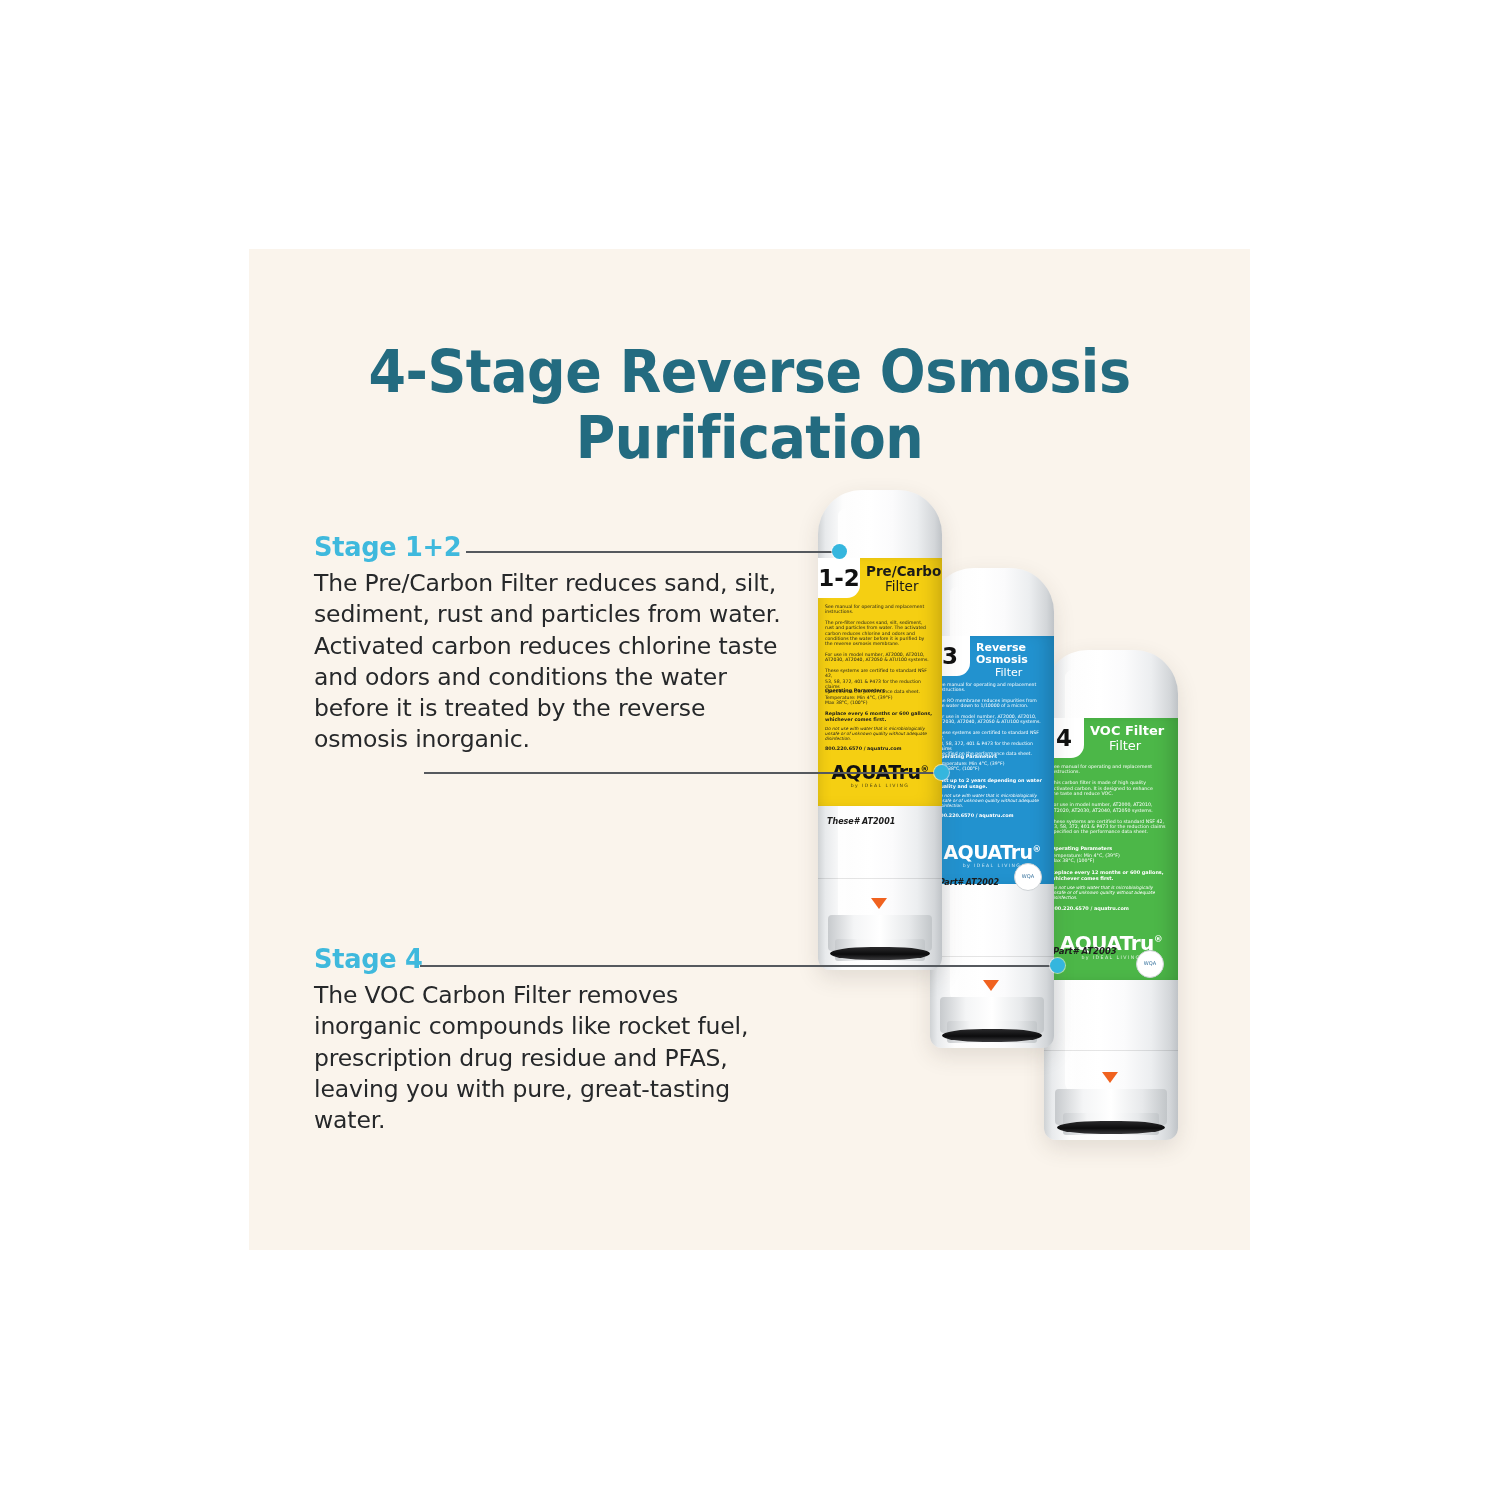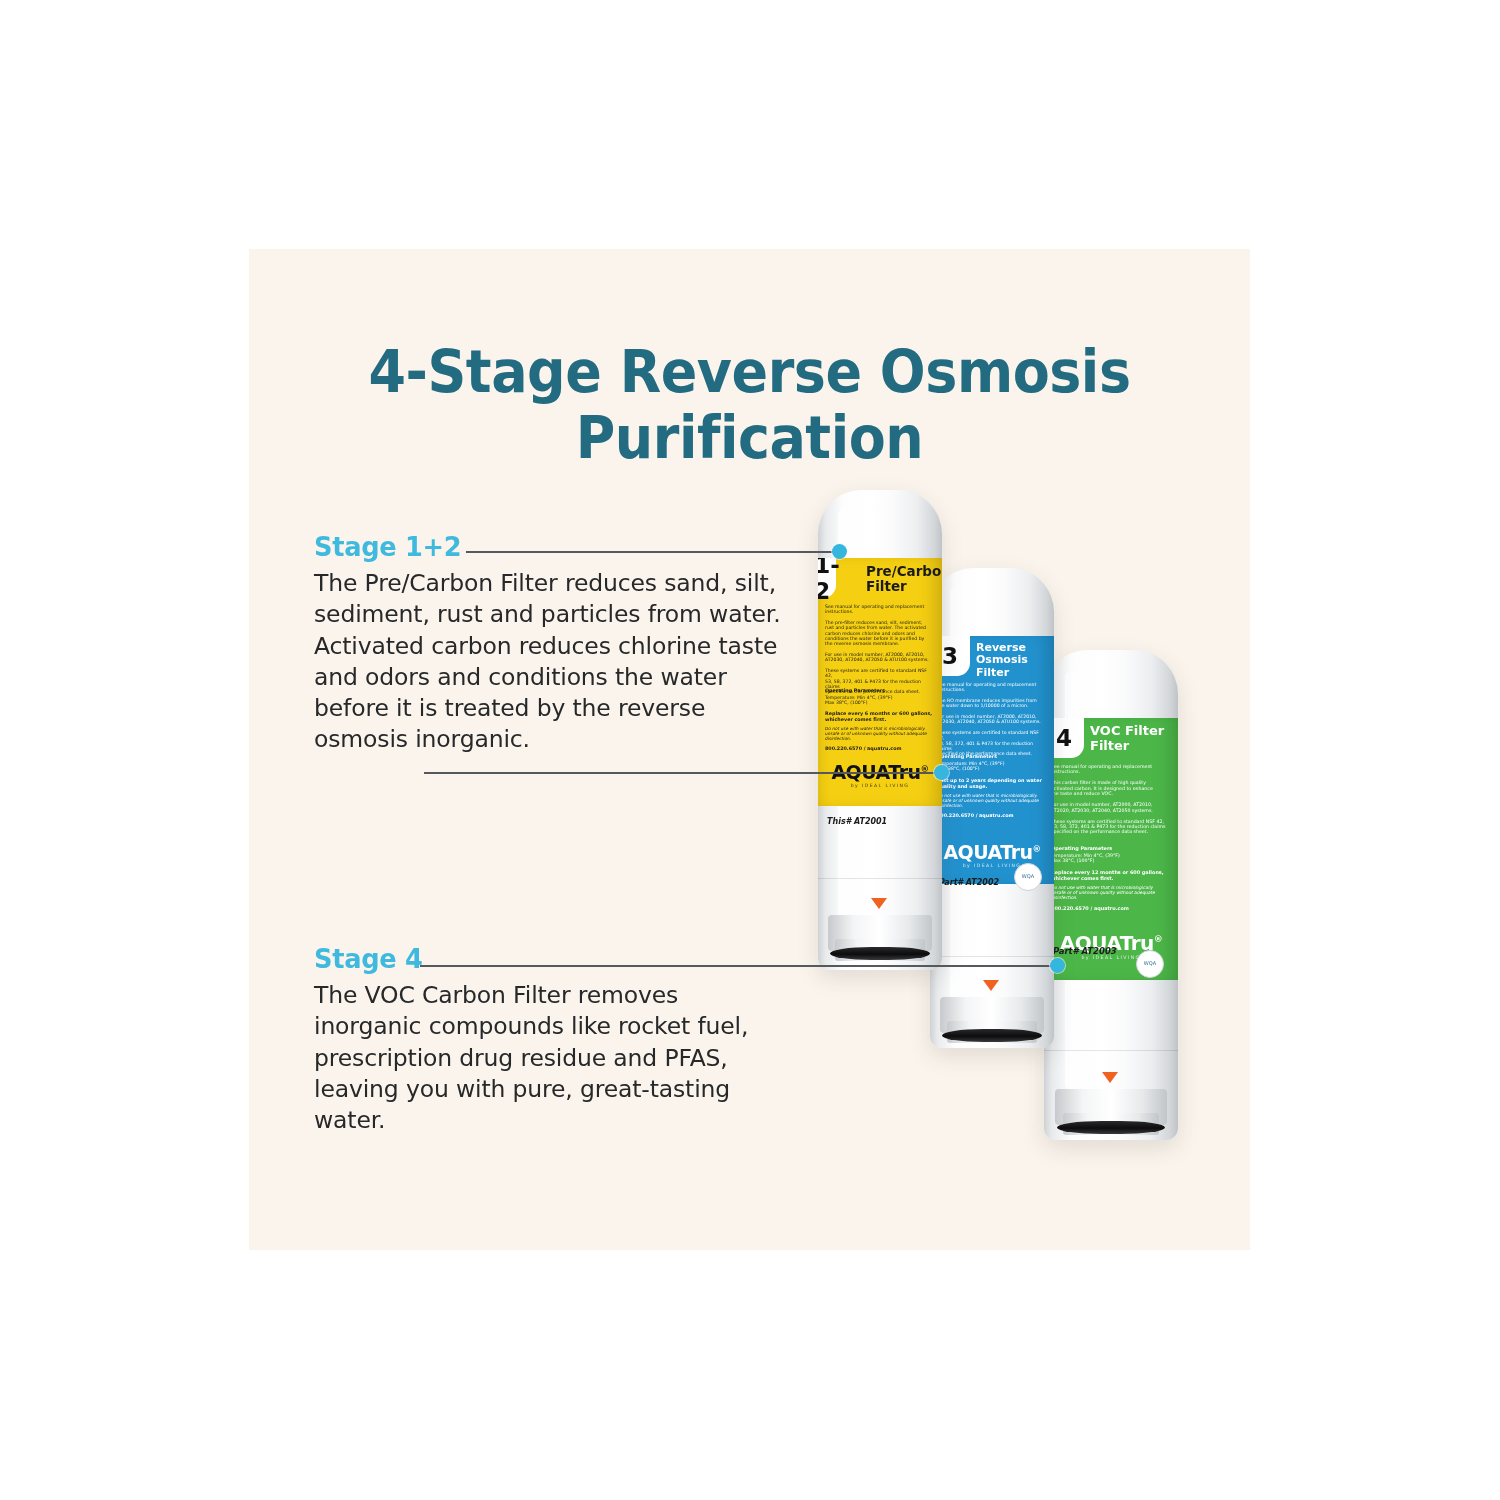--- a/index.html
+++ b/index.html
@@ -101,21 +101,21 @@
     font-family:"DejaVu Sans", sans-serif;
     font-weight:bold;color:#111;
     border-bottom-right-radius:13px;
   }
   .lab-title{
     position:absolute;
     font-family:"DejaVu Sans", sans-serif;
     font-weight:bold;color:#ffffff;
     line-height:1.12;
   }
-  .lab-title .sub{font-weight:bold;display:block;}
+  .lab-title .sub{font-weight:normal;display:block;margin-left:19px;}
   .label.yellow .lab-title{color:#1a1a1a;}
 
   .fine{
     position:absolute;left:0;width:100%;
     color:#1d1d1d;
     font-family:"DejaVu Sans", sans-serif;
     line-height:1.16;
     white-space:pre-line;
     padding:0 7px 0 7px;
     box-sizing:border-box;
@@ -173,21 +173,21 @@
   <div class="conn" id="conn3"></div>
   <div class="dot" id="dot3"></div>
   <div class="conn" id="conn4"></div>
   <div class="dot" id="dot4"></div>
 
   <div class="filter" id="f1" style="left:818px;top:490px;width:124px;height:480px;z-index:12">
     <div class="body-shell"></div>
     <div class="gloss"></div>
 
     <div class="label yellow" style="top:68px;height:248px;">
-      <div class="badge" style="width:18px;height:40px;font-size:23px;">1-2</div>
+      <div class="badge" style="width:42px;height:40px;font-size:23px;">1-2</div>
       <div class="lab-title" style="left:48px;top:6px;font-size:13.5px;">
         <span>Pre/Carbon</span>
         <span class="sub">Filter</span>
       </div>
       <div class="fine" style="top:46px;font-size:4.6px;">See manual for operating and replacement
 instructions.
 
 The pre-filter reduces sand, silt, sediment,
 rust and particles from water. The activated
 carbon reduces chlorine and odors and
@@ -208,21 +208,21 @@
       <div class="fine" style="top:168px;font-size:4.3px;font-style:italic;">Do not use with water that is microbiologically
 unsafe or of unknown quality without adequate
 disinfection.</div>
       <div class="fine" style="top:188px;font-size:4.8px;font-weight:bold;">800.220.6570 / aquatru.com</div>
       <div class="brand" style="top:203px;font-size:19px;">
         <span>AQUATru</span><span class="tm">®</span>
         <span class="tag" style="font-size:4.6px;">by IDEAL LIVING</span>
       </div>
     </div>
 
-    <div class="partno" style="left:9px;top:327px;font-size:8px;">This# AT2001</div>
+    <div class="partno" style="left:9px;top:327px;font-size:8px;">These# AT2001</div>
 
     <div class="seam" style="top:388px;"></div>
     <div class="tri" style="left:53px;top:408px;"></div>
     <div class="cap" style="top:425px;height:36px;"></div>
     <div class="cap" style="left:14%;width:72%;top:449px;height:22px;border-radius:3px;"></div>
     <div class="oring" style="top:457px;"></div>
   </div>
 
   <div class="filter" id="f2" style="left:930px;top:568px;width:124px;height:480px;z-index:11">
     <div class="body-shell"></div>

